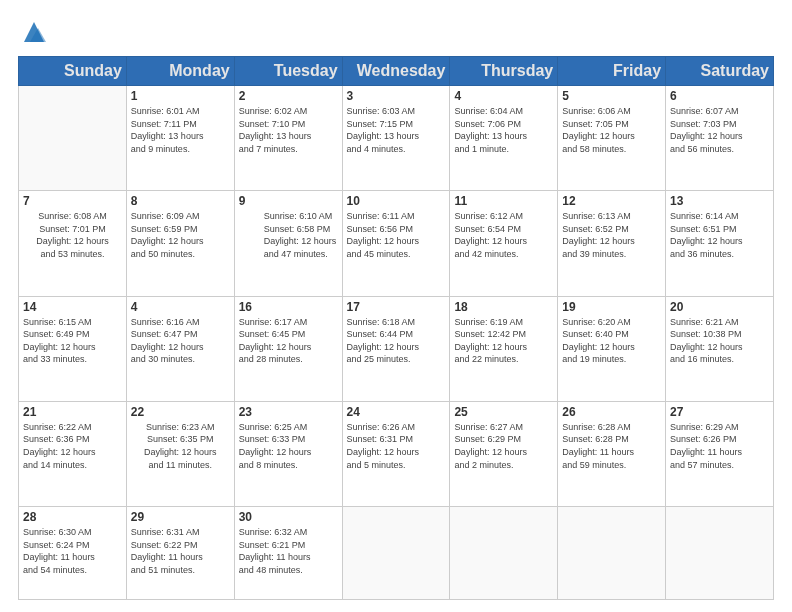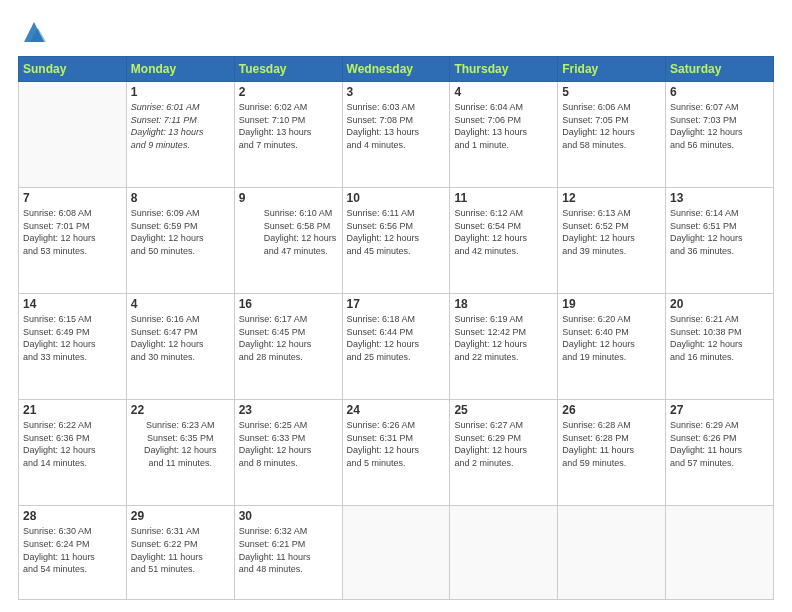--- a/index.html
+++ b/index.html
@@ -55,25 +55,25 @@
     }
     .calendar {
       flex: 1;
       border: 1px solid #ccc;
       border-collapse: collapse;
       width: 100%;
       table-layout: fixed;
     }
     .calendar th {
       background-color: #2e6db4;
-      color: #bef264;
-      font-size: 12px;
+      color: #e5e5e5;
+      font-size: 16px;
       font-weight: bold;
       padding: 5px 4px;
-      text-align: left;
+      text-align: right;
       border: 1px solid #2a62a0;
     }
     .calendar td {
       border: 1px solid #ccc;
       vertical-align: top;
       padding: 3px 4px;
       font-size: 9.5px;
       color: #333;
       height: 85px;
     }
@@ -129,36 +129,36 @@
           <th>Thursday</th>
           <th>Friday</th>
           <th>Saturday</th>
         </tr>
     </thead>
     <tbody id="calendar-body">
     <tr>
           <td class="empty-cell"></td>
           <td>
             <span class="day-num">1</span>
-            <div class="day-info" style="white-space: pre-line; font-style: italic;">Sunrise: 6:01 AM
+            <div class="day-info" style="white-space: pre-line;">Sunrise: 6:01 AM
 Sunset: 7:11 PM
 Daylight: 13 hours
 and 9 minutes.</div>
           </td>
           <td>
             <span class="day-num">2</span>
             <div class="day-info" style="white-space: pre-line;">Sunrise: 6:02 AM
 Sunset: 7:10 PM
 Daylight: 13 hours
 and 7 minutes.</div>
           </td>
           <td>
             <span class="day-num">3</span>
             <div class="day-info" style="white-space: pre-line;">Sunrise: 6:03 AM
-Sunset: 7:08 PM
+Sunset: 7:15 PM
 Daylight: 13 hours
 and 4 minutes.</div>
           </td>
           <td>
             <span class="day-num">4</span>
             <div class="day-info" style="white-space: pre-line;">Sunrise: 6:04 AM
 Sunset: 7:06 PM
 Daylight: 13 hours
 and 1 minute.</div>
           </td>
@@ -173,21 +173,21 @@
             <span class="day-num">6</span>
             <div class="day-info" style="white-space: pre-line;">Sunrise: 6:07 AM
 Sunset: 7:03 PM
 Daylight: 12 hours
 and 56 minutes.</div>
           </td>
         </tr>
         <tr>
           <td>
             <span class="day-num">7</span>
-            <div class="day-info" style="white-space: pre-line;">Sunrise: 6:08 AM
+            <div class="day-info" style="white-space: pre-line; text-align: center;">Sunrise: 6:08 AM
 Sunset: 7:01 PM
 Daylight: 12 hours
 and 53 minutes.</div>
           </td>
           <td>
             <span class="day-num">8</span>
             <div class="day-info" style="white-space: pre-line;">Sunrise: 6:09 AM
 Sunset: 6:59 PM
 Daylight: 12 hours
 and 50 minutes.</div>

